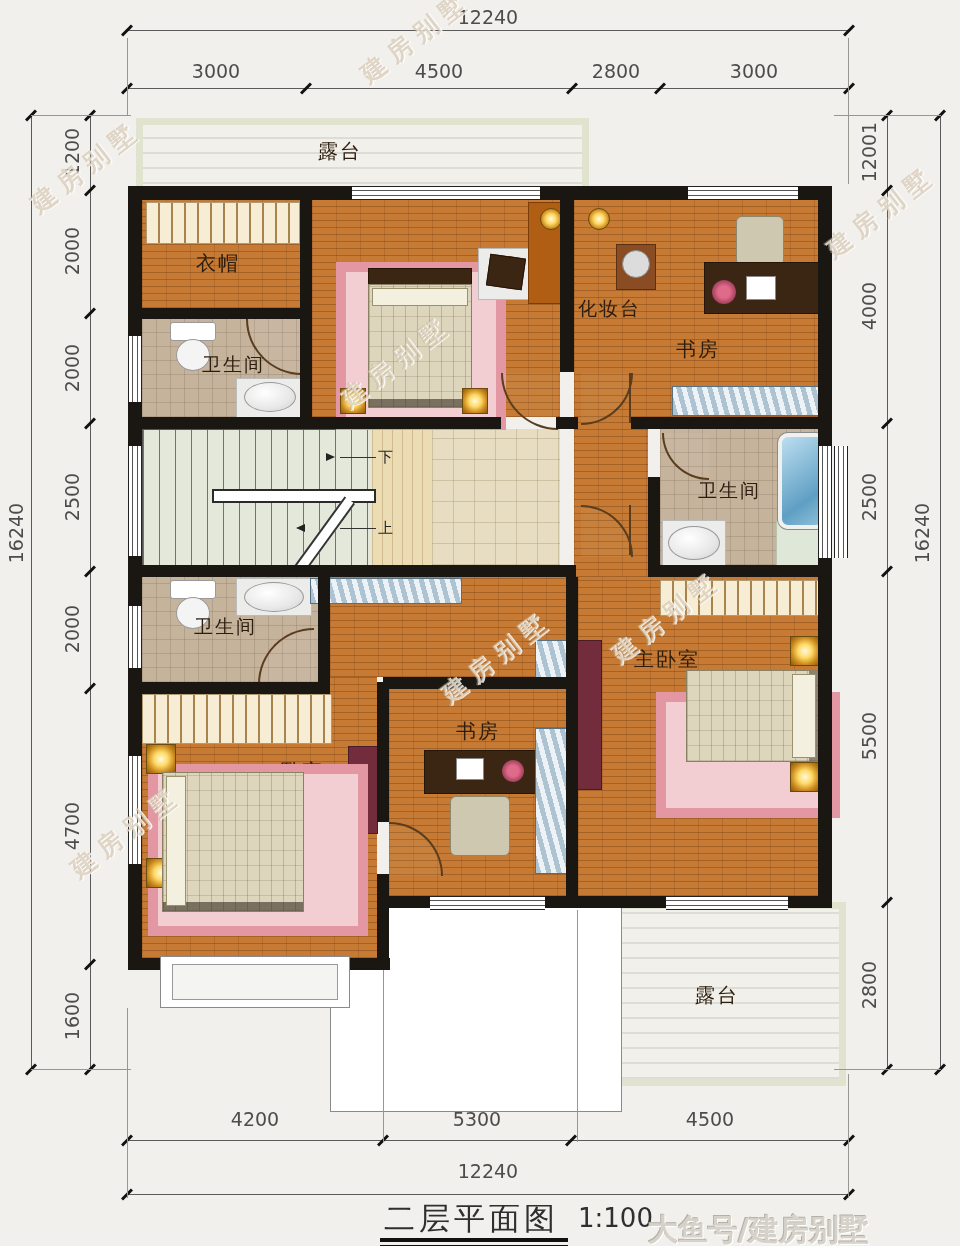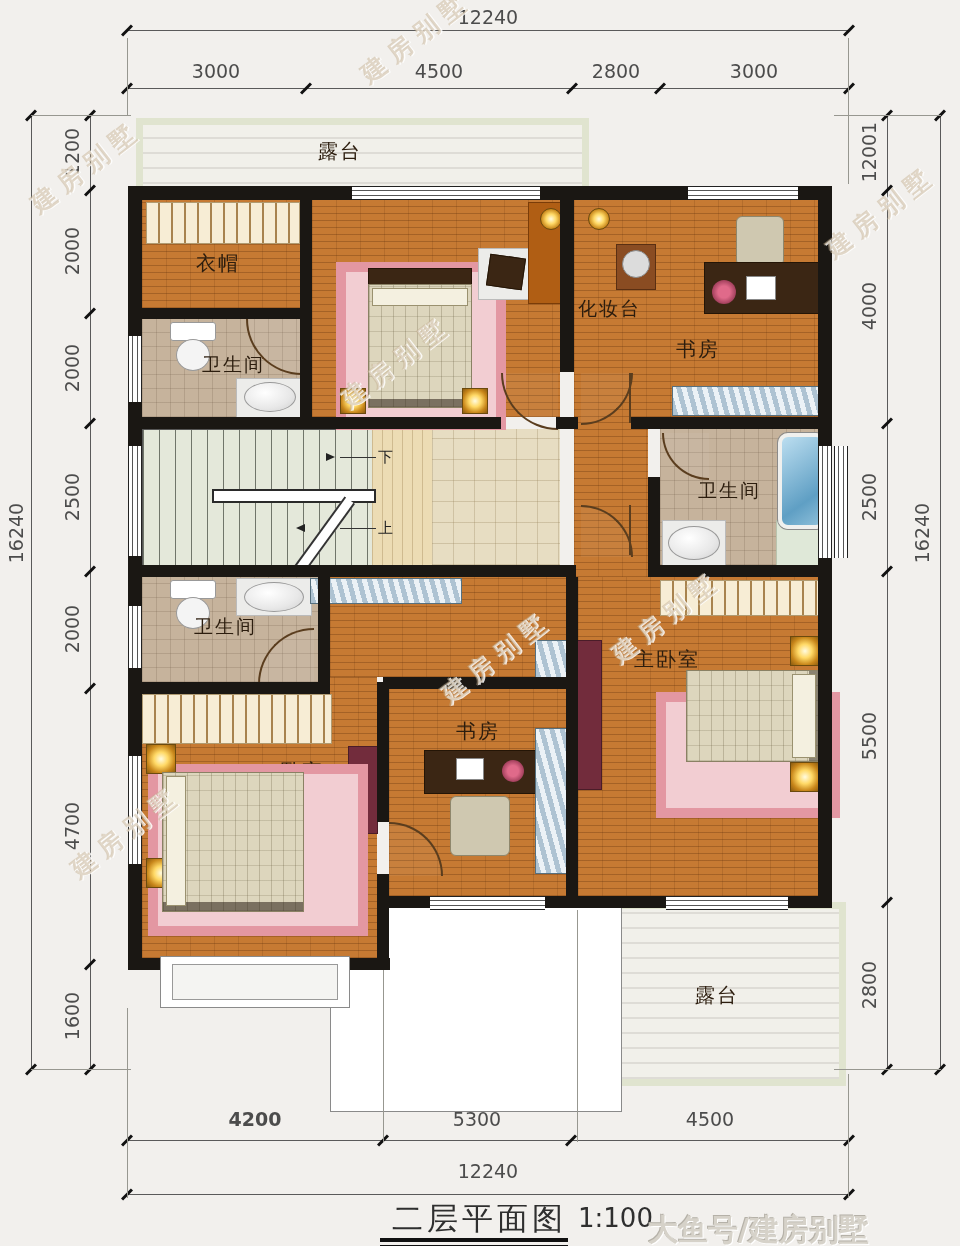--- a/index.html
+++ b/index.html
@@ -237,21 +237,21 @@
   <div class="dim" style="left:714px;top:60px;width:80px;">3000</div>
   <div class="dline" style="left:127px;top:88px;width:722px;height:1px;"></div>
   <div class="tick" style="left:120px;top:87px;"></div>
   <div class="tick" style="left:299px;top:87px;"></div>
   <div class="tick" style="left:565px;top:87px;"></div>
   <div class="tick" style="left:653px;top:87px;"></div>
   <div class="tick" style="left:842px;top:87px;"></div>
   <div class="wit" style="left:127px;top:38px;width:1px;height:78px;"></div>
   <div class="wit" style="left:848px;top:38px;width:1px;height:146px;"></div>
 
-  <div class="dim" style="left:215px;top:1108px;width:80px;font-weight:bold;">4200</div>
+  <div class="dim" style="left:215px;top:1108px;width:80px;">4200</div>
   <div class="dim" style="left:437px;top:1108px;width:80px;">5300</div>
   <div class="dim" style="left:670px;top:1108px;width:80px;">4500</div>
   <div class="dline" style="left:127px;top:1140px;width:722px;height:1px;"></div>
   <div class="tick" style="left:120px;top:1139px;"></div>
   <div class="tick" style="left:376px;top:1139px;"></div>
   <div class="tick" style="left:564px;top:1139px;"></div>
   <div class="tick" style="left:842px;top:1139px;"></div>
   <div class="dim" style="left:430px;top:1160px;width:116px;">12240</div>
   <div class="dline" style="left:127px;top:1194px;width:722px;height:1px;"></div>
   <div class="tick" style="left:120px;top:1193px;"></div>
@@ -296,21 +296,21 @@
   <div class="dim v" style="left:829px;top:486px;width:80px;">2500</div>
   <div class="dim v" style="left:829px;top:725px;width:80px;">5500</div>
   <div class="dim v" style="left:829px;top:974px;width:80px;">2800</div>
   <div class="dline" style="left:940px;top:115px;width:1px;height:954px;"></div>
   <div class="tick" style="left:933px;top:114px;"></div>
   <div class="tick" style="left:933px;top:1068px;"></div>
   <div class="dim v" style="left:882px;top:522px;width:80px;">16240</div>
   <div class="wit" style="left:834px;top:115px;width:107px;height:1px;"></div>
   <div class="wit" style="left:834px;top:1069px;width:107px;height:1px;"></div>
 
-  <div class="title" style="left:384px;top:1198px;margin-left:8px;">二层平面图</div>
+  <div class="title" style="left:384px;top:1198px;">二层平面图</div>
   <div class="scale" style="left:578px;top:1203px;">1:100</div>
   <div class="hr1" style="left:380px;top:1238px;width:188px;height:4px;"></div>
   <div class="hr1" style="left:380px;top:1245px;width:188px;height:1px;"></div>
 
   <div class="wm" style="left:20px;top:150px;">建房别墅</div>
   <div class="wm" style="left:350px;top:20px;">建房别墅</div>
   <div class="wm" style="left:815px;top:195px;">建房别墅</div>
   <div class="wm" style="left:330px;top:345px;">建房别墅</div>
   <div class="wm" style="left:600px;top:600px;">建房别墅</div>
   <div class="wm" style="left:60px;top:815px;">建房别墅</div>

